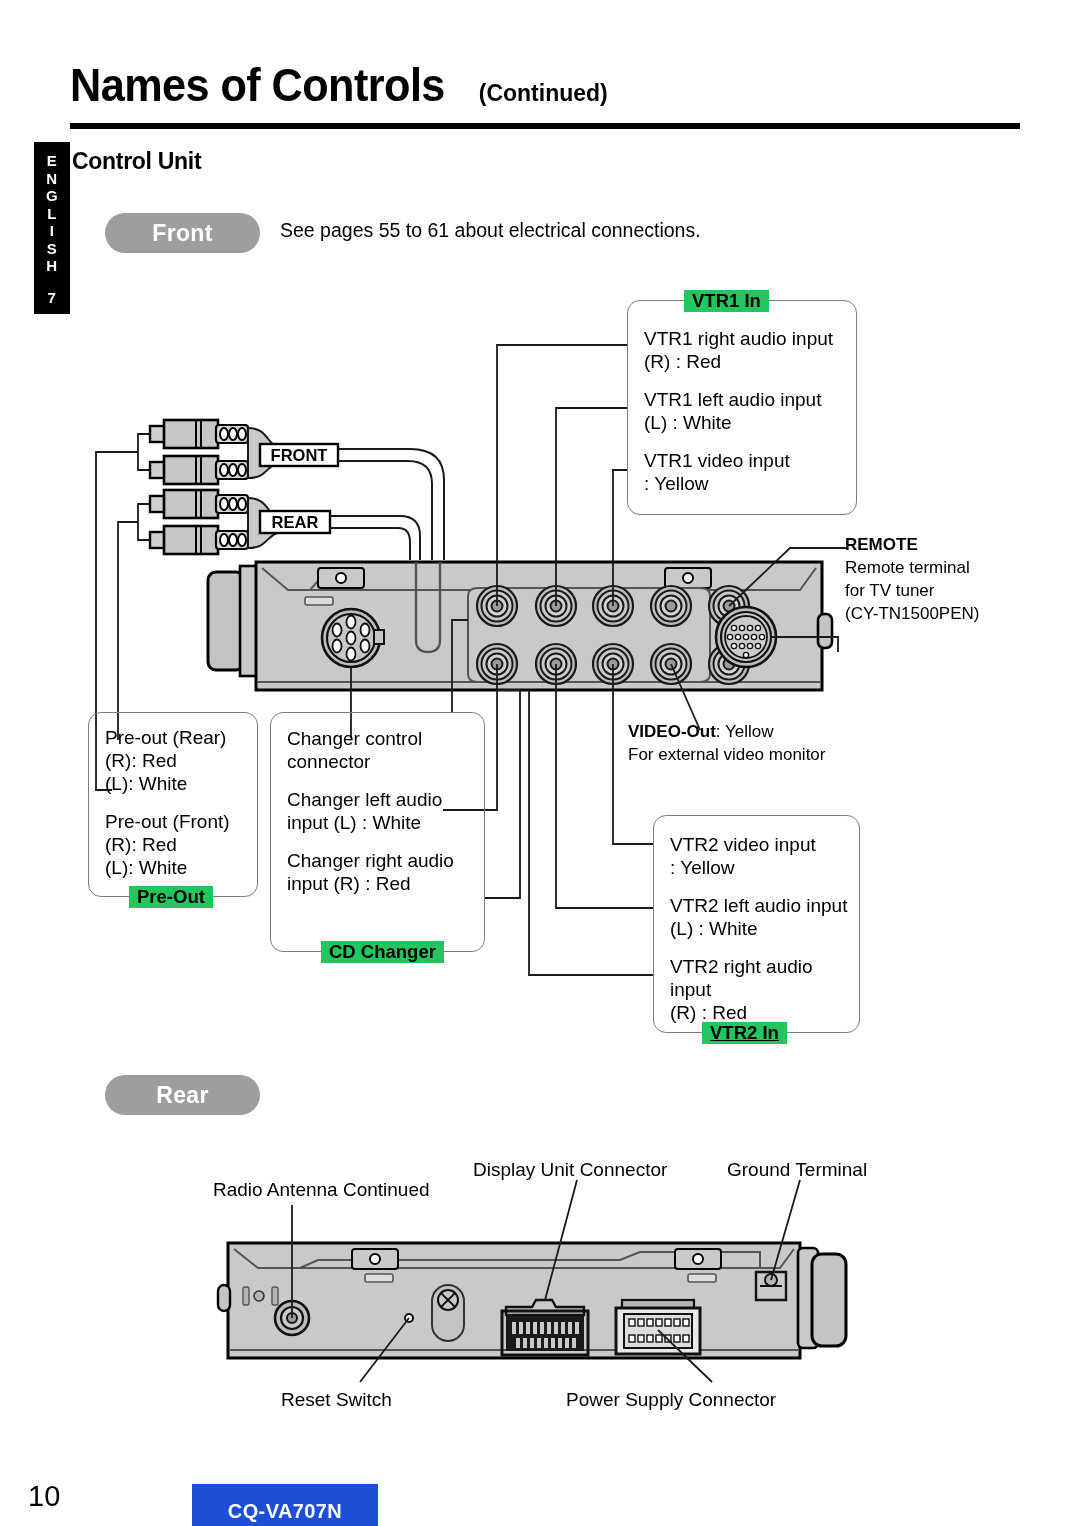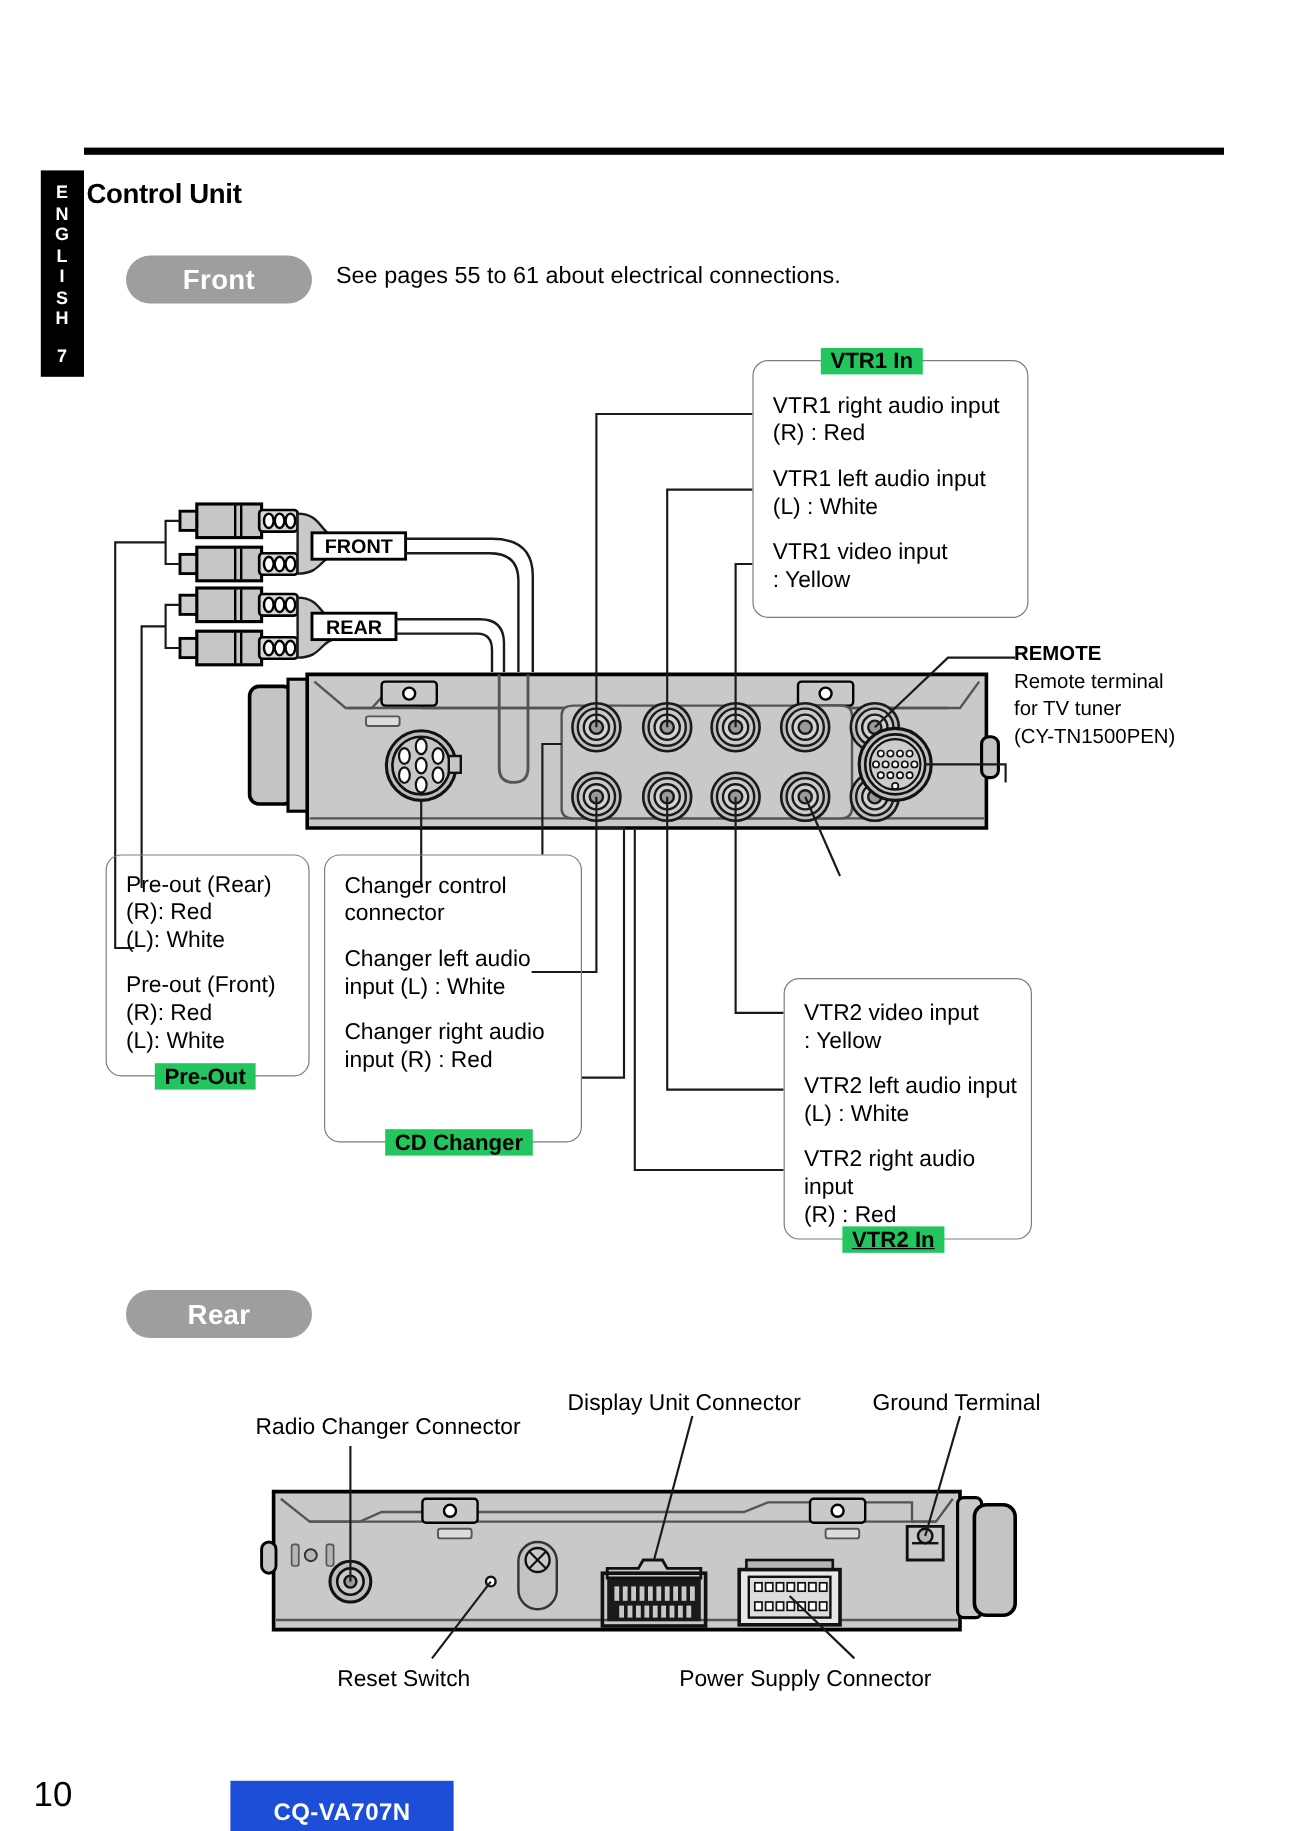--- a/index.html
+++ b/index.html
@@ -150,20 +150,24 @@
     <span>E</span>
     <span>N</span>
     <span>G</span>
     <span>L</span>
     <span>I</span>
     <span>S</span>
     <span>H</span>
     <span class="num">7</span>
   </div>
 
+  <div class="title-row">
+    <span class="title-main">Names of Controls</span>
+    <span class="title-cont">(Continued)</span>
+  </div>
   <div class="rule"></div>
   <div class="subtitle">Control Unit</div>
 
   <div class="pill" id="pill-front">Front</div>
   <div class="note-electrical">See pages 55 to 61 about electrical connections.</div>
 
   <svg class="overlay" viewBox="0 0 1080 1526">
     <defs>
       <g id="rcaPlug">
         <rect x="0" y="6" width="16" height="16" fill="#cfcfcf" stroke="#000" stroke-width="2.4"></rect>
@@ -472,24 +476,28 @@
       <div class="cline">Changer right audio<br>input (R) : Red</div>
     </div>
   </div>
 
   <div class="flabel" id="lbl-remote">
     <div class="hd">REMOTE</div>
     <div>Remote terminal<br>for TV tuner<br>(CY-TN1500PEN)</div>
   </div>
 
 
+  <div class="flabel" id="lbl-video">
+    <div><span class="hd">VIDEO-Out</span><span>: Yellow</span></div>
+    <div>For external video monitor</div>
+  </div>
 
   <div class="pill" id="pill-rear">Rear</div>
 
-  <div class="rlabel" id="rl-antenna">Radio Changer Connector</div>
+  <div class="rlabel" id="rl-antenna">Radio Antenna Continued</div>
   <div class="rlabel" id="rl-display">Display Unit Connector</div>
   <div class="rlabel" id="rl-ground">Ground Terminal</div>
   <div class="rlabel" id="rl-reset">Reset Switch</div>
   <div class="rlabel" id="rl-power">Power Supply Connector</div>
 
   <div class="pagenum">10</div>
   <div class="model-badge">CQ-VA707N</div>
 
 </div>
 

